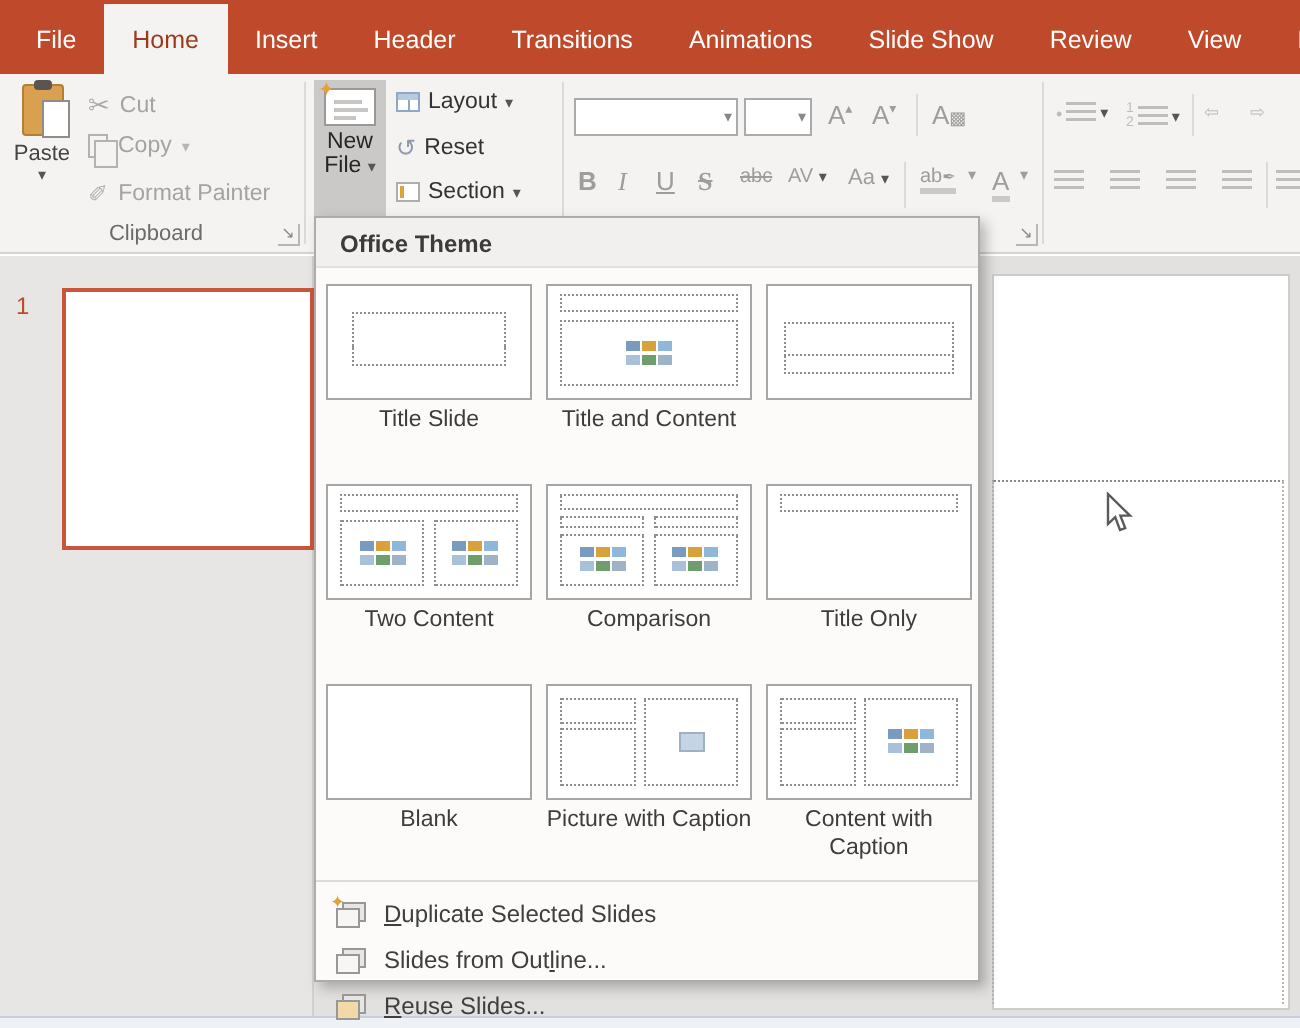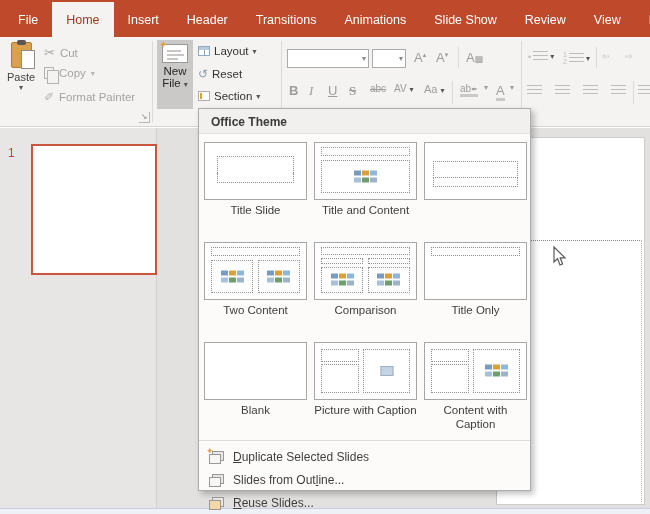--- a/index.html
+++ b/index.html
@@ -85,21 +85,21 @@
                  border-top:1px dotted #8a8a8a; border-right:1px dotted #b5b5b5;
                  border-left:1px dotted #b5b5b5; }
   .cursor { position:absolute; left:395px; top:118px; }
 
   
   .bottom-strip { position:absolute; left:0; right:0; bottom:0; height:6px; background:#eef1f6;
                   border-top:1px solid #c6cfdd; }
 
   
   .dropdown { position:absolute; left:157px; top:108px; width:333px; height:383px; background:#fcfbfa;
-              border:1px solid #acacac; box-shadow:3px 3px 6px rgba(0,0,0,.25); z-index:5;margin-left:41px; }
+              border:1px solid #acacac; box-shadow:3px 3px 6px rgba(0,0,0,.25); z-index:5; }
   .dd-header { padding:6px 12px 4px; font-size:12px; font-weight:bold; color:#3b3b3b;
                background:#f1f0ef; border-bottom:1px solid #e3e1df; }
   .gallery { display:grid; grid-template-columns:103px 103px 103px; column-gap:7px;
              padding:8px 5px 0; }
   .cell { text-align:center; }
   .cell.r1, .cell.r2 { height:100px; }
   .cell.r3 { height:92px; }
   .thumb { position:relative; width:103px; height:58px; background:#fff; border:1px solid #a6a6a6; }
   .cell-label { margin-top:3px; font-size:11.5px; color:#3d3d3d; line-height:1.25; }
   .db { position:absolute; border:1px dotted #8f8f8f; }
@@ -154,20 +154,21 @@
     </div>
     <div class="small-cmd disabled" style="top:30px;">
       <span class="copy-ic"></span>
       <span>Copy</span>
       <span class="caret" style="color:#b5b5b5">▾</span>
     </div>
     <div class="small-cmd disabled" style="top:53px;">
       <span class="brush-ic">✐</span>
       <span>Format Painter</span>
     </div>
+    <div class="grouplabel" style="left:18px; width:120px;">Clipboard</div>
     <div class="launcher" style="left:139px;">↘</div>
     <div class="vsep" style="left:152px;"></div>
 
     <div class="newslide-btn">
       <div class="slide-ic">
         <i style="top:5px;width:14px;"></i>
           <i style="top:9px;width:17px;"></i>
           <i style="top:13px;width:11px;"></i>
         <span class="slide-star">✦</span>
       </div>

